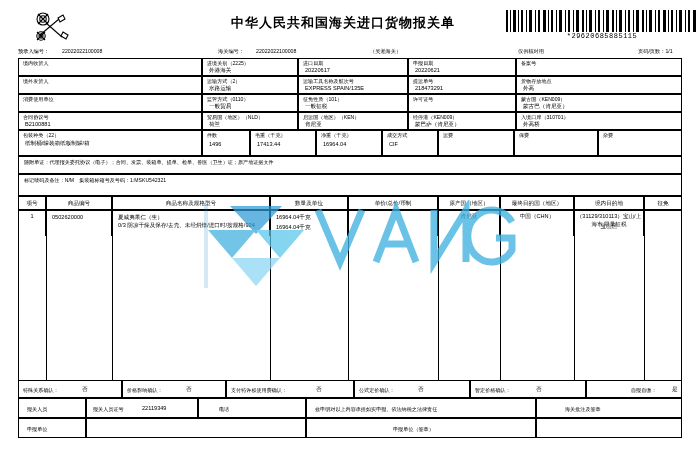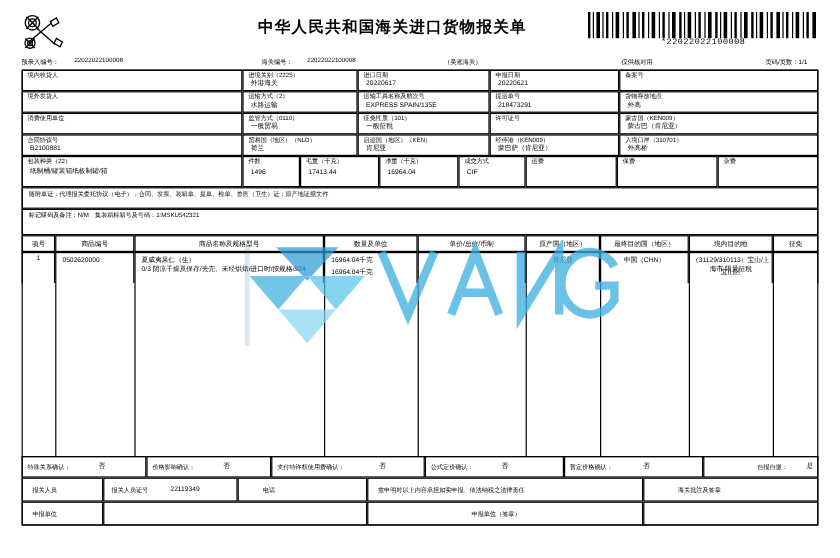--- a/index.html
+++ b/index.html
@@ -4,21 +4,21 @@
 <style>
   html,body{margin:0;padding:0;}
   body{
     width:700px;height:465px;background:#ffffff;
     font-family:"Liberation Sans","DejaVu Sans",sans-serif;
     font-size:5.2px;color:#000;position:relative;overflow:hidden;
   }
   .sheet{position:absolute;left:0;top:0;width:700px;height:465px;}
 
   
-  .hdr{position:absolute;left:12px;top:8px;width:672px;height:36px;}
+  .hdr{position:absolute;left:28px;top:8px;width:672px;height:36px;}
   .logo{position:absolute;left:4px;top:2px;width:54px;height:32px;}
   .title{
     position:absolute;left:150px;top:6px;width:330px;text-align:center;
     font-size:13px;font-weight:bold;letter-spacing:1px;
   }
   .barcode{position:absolute;right:0px;top:2px;width:196px;height:22px;}
   .barcode-num{position:absolute;right:0px;top:24px;width:196px;text-align:center;
     font-family:"Liberation Mono","DejaVu Sans Mono",monospace;font-size:7px;letter-spacing:.5px;}
   .lbl{font-size:5.1px;line-height:7px;padding:1px 0 0 2px;color:#000;white-space:nowrap;}
   .val{font-size:5.6px;line-height:8px;padding:0 0 0 3px;color:#000;white-space:nowrap;}
@@ -102,21 +102,21 @@
           <rect x="159" y="0" width="3" height="22"></rect>
         <rect x="164" y="0" width="1" height="22"></rect>
           <rect x="167" y="0" width="2" height="22"></rect>
         <rect x="172" y="0" width="1" height="22"></rect>
           <rect x="175" y="0" width="3" height="22"></rect>
         <rect x="181" y="0" width="1" height="22"></rect>
           <rect x="184" y="0" width="2" height="22"></rect>
         <rect x="189" y="0" width="3" height="22"></rect>
       </g>
     </svg>
-    <div class="barcode-num">*22022022100008</div>
+    <div class="barcode-num">*29620685885115</div>
   </div>
 
   <div style="position:absolute;left:18px;top:48px;width:664px;height:9px;">
     <span style="position:absolute;left:0;top:0;">预录入编号：</span>
     <span style="position:absolute;left:44px;top:0;">22022022100008</span>
     <span style="position:absolute;left:200px;top:0;">海关编号：</span>
     <span style="position:absolute;left:238px;top:0;">22022022100008</span>
     <span style="position:absolute;left:352px;top:0;">（吴淞海关）</span>
     <span style="position:absolute;left:500px;top:0;">仅供核对用</span>
     <span style="position:absolute;left:620px;top:0;">页码/页数：1/1</span>

